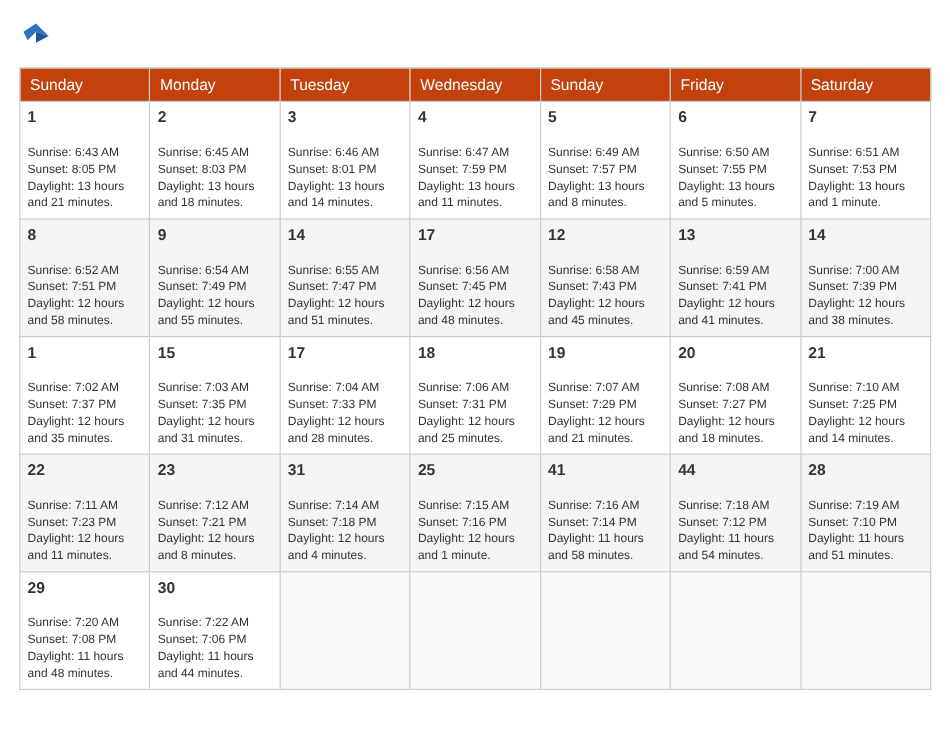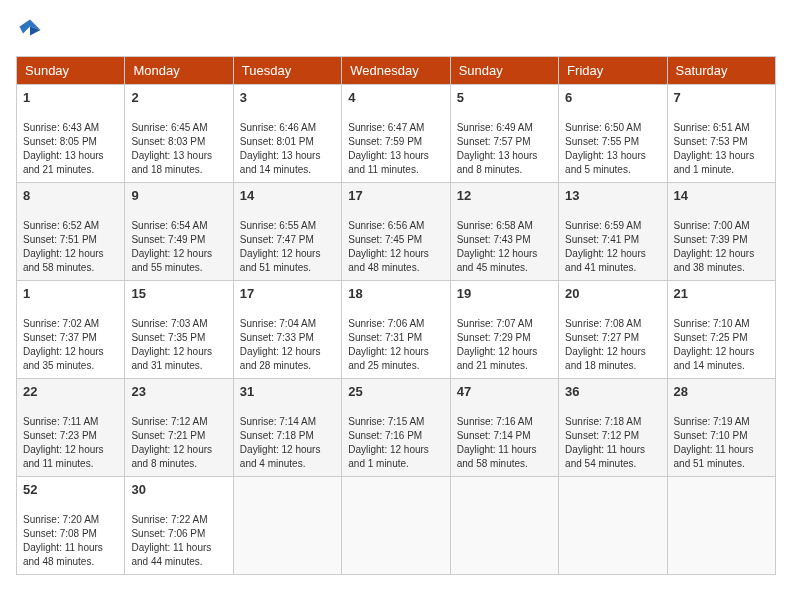--- a/index.html
+++ b/index.html
@@ -221,35 +221,35 @@
         </td>
         <td>
           <span class="day-num">31</span>
           <div class="day-info">Sunrise: 7:14 AM<br>Sunset: 7:18 PM<br>Daylight: 12 hours and 4 minutes.</div>
         </td>
         <td>
           <span class="day-num">25</span>
           <div class="day-info">Sunrise: 7:15 AM<br>Sunset: 7:16 PM<br>Daylight: 12 hours and 1 minute.</div>
         </td>
         <td>
-          <span class="day-num">47</span>
+          <span class="day-num">41</span>
           <div class="day-info">Sunrise: 7:16 AM<br>Sunset: 7:14 PM<br>Daylight: 11 hours and 58 minutes.</div>
         </td>
         <td>
-          <span class="day-num">36</span>
+          <span class="day-num">44</span>
           <div class="day-info">Sunrise: 7:18 AM<br>Sunset: 7:12 PM<br>Daylight: 11 hours and 54 minutes.</div>
         </td>
         <td>
           <span class="day-num">28</span>
           <div class="day-info">Sunrise: 7:19 AM<br>Sunset: 7:10 PM<br>Daylight: 11 hours and 51 minutes.</div>
         </td>
       </tr>
       <tr>
         <td>
-          <span class="day-num">52</span>
+          <span class="day-num">29</span>
           <div class="day-info">Sunrise: 7:20 AM<br>Sunset: 7:08 PM<br>Daylight: 11 hours and 48 minutes.</div>
         </td>
         <td>
           <span class="day-num">30</span>
           <div class="day-info">Sunrise: 7:22 AM<br>Sunset: 7:06 PM<br>Daylight: 11 hours and 44 minutes.</div>
         </td>
         <td class="empty-cell"></td>
         <td class="empty-cell"></td>
         <td class="empty-cell"></td>
         <td class="empty-cell"></td>

